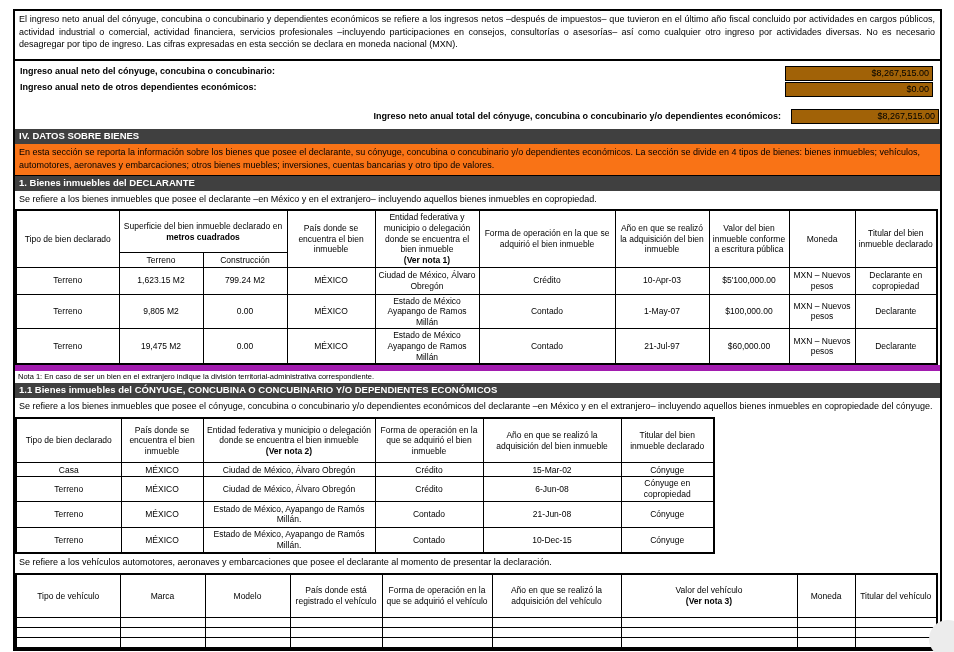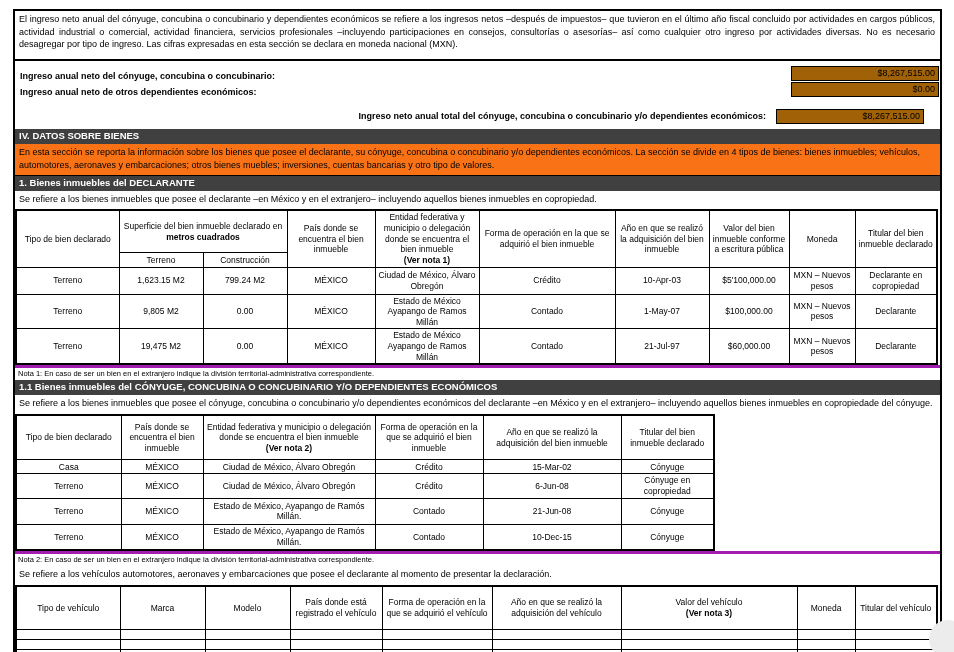--- a/index.html
+++ b/index.html
@@ -4,45 +4,45 @@
 <style>
   html,body{margin:0;padding:0}
   body{
     width:954px;height:652px;background:#fff;position:relative;overflow:hidden;
     font-family:"Liberation Sans","DejaVu Sans",sans-serif;color:#000;
     -webkit-font-smoothing:antialiased;
   }
   .doc{position:absolute;left:13px;top:9px;width:925px;border:2px solid #000;background:#fff}
   .intro{border-bottom:2px solid #000;padding:2px 5px 8px 4px;font-size:9px;line-height:1.4;text-align:justify}
   .income{padding:5px 0 5px}
-  .inc-row{display:flex;align-items:flex-end;justify-content:space-between;padding-left:5px;padding-right:1px;margin-bottom:1px}
+  .inc-row{display:flex;align-items:flex-start;justify-content:space-between;padding-left:5px;padding-right:7px;margin-bottom:1px}
   .inc-label{font-weight:bold;font-size:9px}
   .valbox{border:1px solid #000;width:148px;box-sizing:border-box;text-align:right;font-size:9px;padding:1px 3px;min-height:13px;line-height:11px;background:#a16207}
-  .inc-total{display:flex;align-items:center;justify-content:flex-end;gap:10px;margin-top:12px;padding-right:16px}
+  .inc-total{display:flex;align-items:center;justify-content:flex-end;gap:10px;margin-top:12px;padding-right:1px}
   .bar{background:#404040;color:#fff;font-weight:bold;font-size:9.5px;line-height:1.15;padding:2px 4px}
   .graydesc{background:#f97316;font-size:9px;line-height:1.45;padding:2px 4px 3px;border-bottom:1px solid #000}
   .desc{font-size:9px;line-height:1.3;padding:3px 4px 4px}
   table{border-collapse:collapse;table-layout:fixed}
   .t1,.t2{width:921px}
   .t11{width:700px}
   th,td{border:1px solid #000;font-size:8.5px;font-weight:normal;text-align:center;vertical-align:middle;padding:1px 2px;line-height:1.25;overflow:hidden}
   .t1,.t11,.t2{border:2px solid #000}
   .b{font-weight:bold}
   .blk{display:block}
   .t1 thead tr.main{height:40px}
   .t1 thead tr.sub{height:13px}
   .t1 tbody tr{height:27px}
   .t11 thead tr{height:45px}
   .t11 tbody tr.r0{height:14px}
   .t11 tbody tr.r1{height:21px}
   .t11 tbody tr.r2{height:26px}
   .t11 tbody tr.r3{height:26px}
   .t2 thead tr{height:44px}
   .t2 tbody tr{height:10px}
-  .note{font-size:7.5px;line-height:1.2;padding:1px 3px 2px;border-top:3px solid #a21caf}
+  .note{font-size:7.5px;line-height:1.2;padding:1px 3px 2px;border-top:6px solid #a21caf}
   .corner{position:absolute;left:929px;top:620px;width:38px;height:38px;border-radius:50%;background:#ececec}
 </style>
 </head>
 <body>
 
 <div class="doc">
 
   <div class="intro">El ingreso neto anual del cónyuge, concubina o concubinario y dependientes económicos se refiere a los ingresos netos –después de impuestos– que tuvieron en el último año fiscal concluido por actividades en cargos públicos, actividad industrial o comercial, actividad financiera, servicios profesionales –incluyendo participaciones en consejos, consultorías o asesorías– así como cualquier otro ingreso por actividades diversas. No es necesario desagregar por tipo de ingreso. Las cifras expresadas en esta sección se declara en moneda nacional (MXN).</div>
 
   <div class="income">
@@ -196,21 +196,20 @@
       <tr class="r3">
         <td>Terreno</td>
         <td>MÉXICO</td>
         <td>Estado de México, Ayapango de Ramós Millán.</td>
         <td>Contado</td>
         <td>10-Dec-15</td>
         <td>Cónyuge</td>
       </tr>
     </tbody>
   </table>
-  <div class="note">Nota 2: En caso de ser un bien en el extranjero indique la división territorial-administrativa correspondiente.</div>
 
   <div class="desc">Se refiere a los vehículos automotores, aeronaves y embarcaciones que posee el declarante al momento de presentar la declaración.</div>
 
   <table class="t2">
     <colgroup>
       <col style="width:104px">
         <col style="width:85px">
         <col style="width:85px">
         <col style="width:92px">
         <col style="width:110px">

